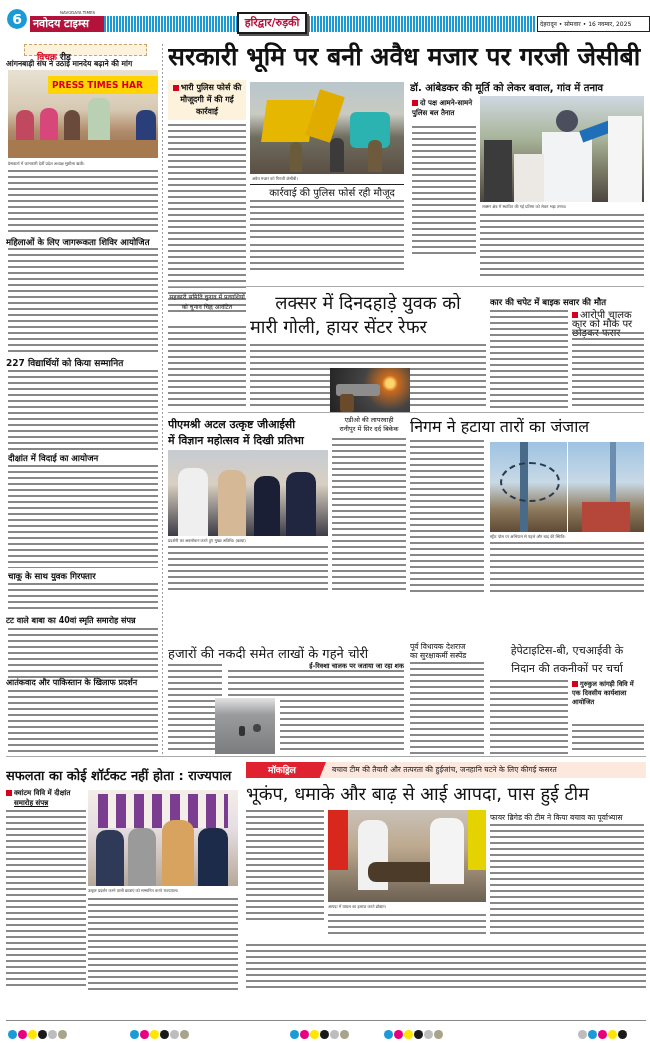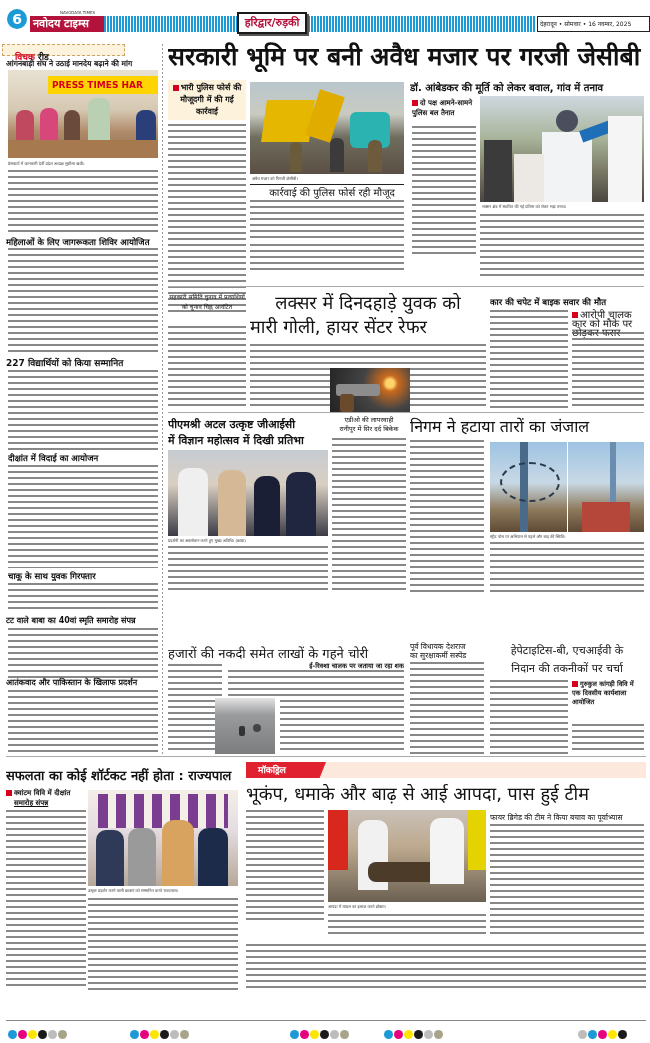--- a/index.html
+++ b/index.html
@@ -27,21 +27,21 @@
 
 <div class="abs hdr">
   <div class="abs pgno">6</div>
   <div class="abs masthead-tag">NAVODAYA TIMES</div>
   <div class="abs masthead">नवोदय टाइम्स</div>
   <div class="abs stripe"></div>
   <div class="abs section">हरिद्वार/रुड़की</div>
   <div class="abs dateline">देहरादून • सोमवार • 16 नवम्बर, 2025</div>
 </div>
 
-<div class="abs kicker" style="left:2px;top:44px;width:123px;height:12px">
+<div class="abs kicker" style="left:24px;top:44px;width:123px;height:12px">
   <span style="font-size:9px;font-weight:bold;color:#d6001c;padding-left:12px">विचक</span><span style="font-size:9px;font-weight:bold"> रीड</span>
 </div>
 <div class="abs head" style="left:6px;top:58px;width:150px;font-size:7.5px">आंगनबाड़ी संघ ने उठाई मानदेय बढ़ाने की मांग</div>
 <div class="abs photo" style="left:8px;top:70px;width:150px;height:88px;background:linear-gradient(180deg,#e8e1d2 0%,#d6c9b3 45%,#b08b6a 70%,#8c6c4e 100%)">
   <div class="abs" style="left:40px;top:6px;width:110px;height:18px;background:#ffd400;color:#d6001c;font-weight:bold;font-size:9px;line-height:18px;padding-left:4px;white-space:nowrap;overflow:hidden">PRESS TIMES HAR</div>
   <div class="abs" style="left:8px;top:40px;width:18px;height:30px;background:#c0485f;border-radius:8px 8px 0 0"></div>
   <div class="abs" style="left:32px;top:38px;width:18px;height:32px;background:#d8477a;border-radius:8px 8px 0 0"></div>
   <div class="abs" style="left:56px;top:40px;width:16px;height:30px;background:#6a4a3a;border-radius:8px 8px 0 0"></div>
   <div class="abs" style="left:80px;top:28px;width:22px;height:46px;background:#b9d1b2;border-radius:8px 8px 0 0"></div>
   <div class="abs" style="left:128px;top:40px;width:20px;height:32px;background:#2a3f7a;border-radius:8px 8px 0 0"></div>
@@ -184,21 +184,22 @@
   <div class="abs" style="left:10px;top:4px;width:130px;height:34px;background:repeating-linear-gradient(90deg,#7b3d8f 0 10px,#f4eee8 10px 18px)"></div>
   <div class="abs" style="left:8px;top:40px;width:28px;height:56px;background:#2f3a58;border-radius:10px 10px 0 0"></div>
   <div class="abs" style="left:40px;top:38px;width:28px;height:58px;background:#9a9a9a;border-radius:10px 10px 0 0"></div>
   <div class="abs" style="left:74px;top:30px;width:32px;height:66px;background:#d7a35e;border-radius:12px 12px 0 0"></div>
   <div class="abs" style="left:110px;top:38px;width:30px;height:58px;background:#1d2b4a;border-radius:10px 10px 0 0"></div>
 </div>
 <div class="abs cap" style="left:88px;top:887px;width:150px">उत्कृष्ट प्रदर्शन करने वाली छात्राएं को सम्मानित करते राज्यपाल।</div>
 <div class="abs lines" style="left:88px;top:898px;width:150px;height:92px"></div>
 
 <div class="abs" style="left:246px;top:762px;width:400px;height:16px;background:#fde8de">
-  <div class="abs" style="left:0;top:0;width:80px;height:16px;background:#e0212f;color:#fff;font-size:9px;font-weight:bold;line-height:16px;padding-left:12px;clip-path:polygon(0 0,100% 0,92% 100%,0 100%)">मॉकड्रिल</div>
+  <div class="abs" style="left:0;top:0;width:80px;height:16px;background:#e0212f;color:#fff;font-size:9px;font-weight:bold;line-height:16px;padding-left:22px;clip-path:polygon(0 0,100% 0,92% 100%,0 100%)">मॉकड्रिल</div>
+  <div class="abs" style="left:86px;top:0;width:312px;font-size:7.5px;line-height:16px;white-space:nowrap;overflow:hidden;color:#222">बचाव टीम की तैयारी और तत्परता की हुईजांच, जनहानि घटने के लिए कीगई कसरत</div>
 </div>
 <div class="abs head" style="left:246px;top:782px;width:400px;font-size:18px;font-weight:normal;line-height:24px">भूकंप, धमाके और बाढ़ से आई आपदा, पास हुई टीम</div>
 <div class="abs lines" style="left:246px;top:810px;width:78px;height:112px"></div>
 <div class="abs photo" style="left:328px;top:810px;width:158px;height:92px;background:linear-gradient(180deg,#c9c1b8 0%,#bda98e 40%,#6b6052 100%)">
   <div class="abs" style="left:0;top:0;width:20px;height:60px;background:#d8271d"></div>
   <div class="abs" style="left:30px;top:10px;width:30px;height:70px;background:#f1f1f1;border-radius:10px 10px 0 0"></div>
   <div class="abs" style="left:40px;top:52px;width:90px;height:20px;background:#4d3b2a;border-radius:8px"></div>
   <div class="abs" style="left:102px;top:8px;width:34px;height:66px;background:#f4f4f4;border-radius:10px 10px 0 0"></div>
   <div class="abs" style="left:140px;top:0;width:18px;height:60px;background:#e4d300"></div>
 </div>

